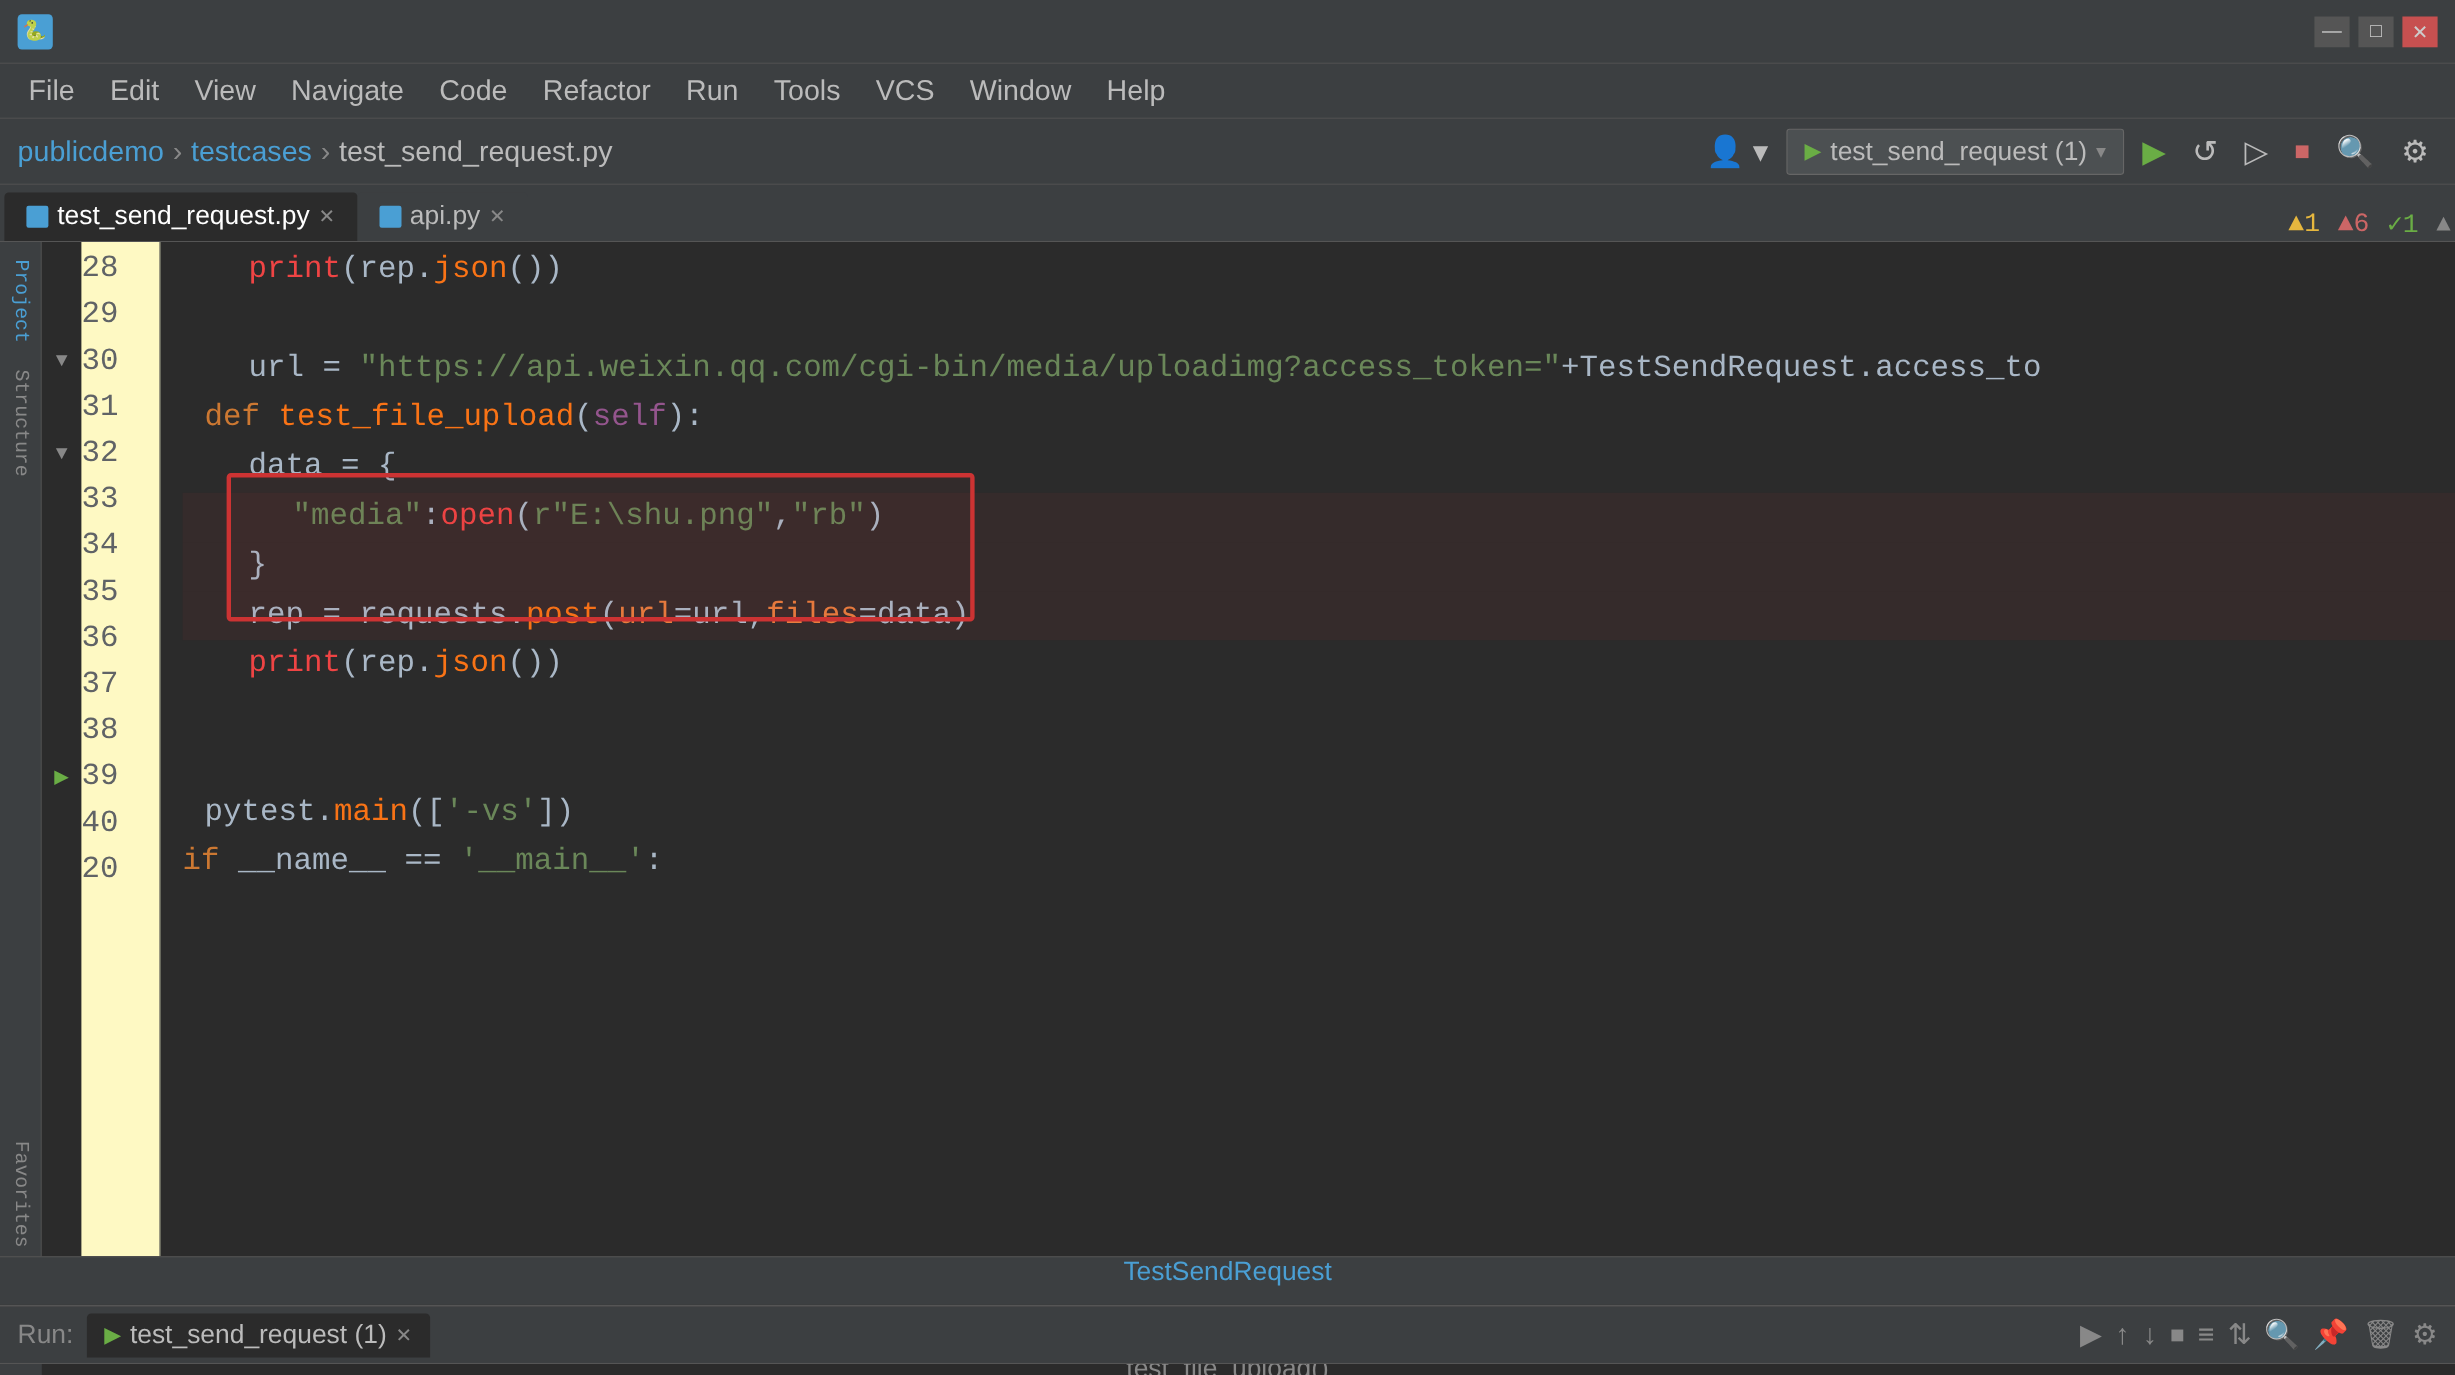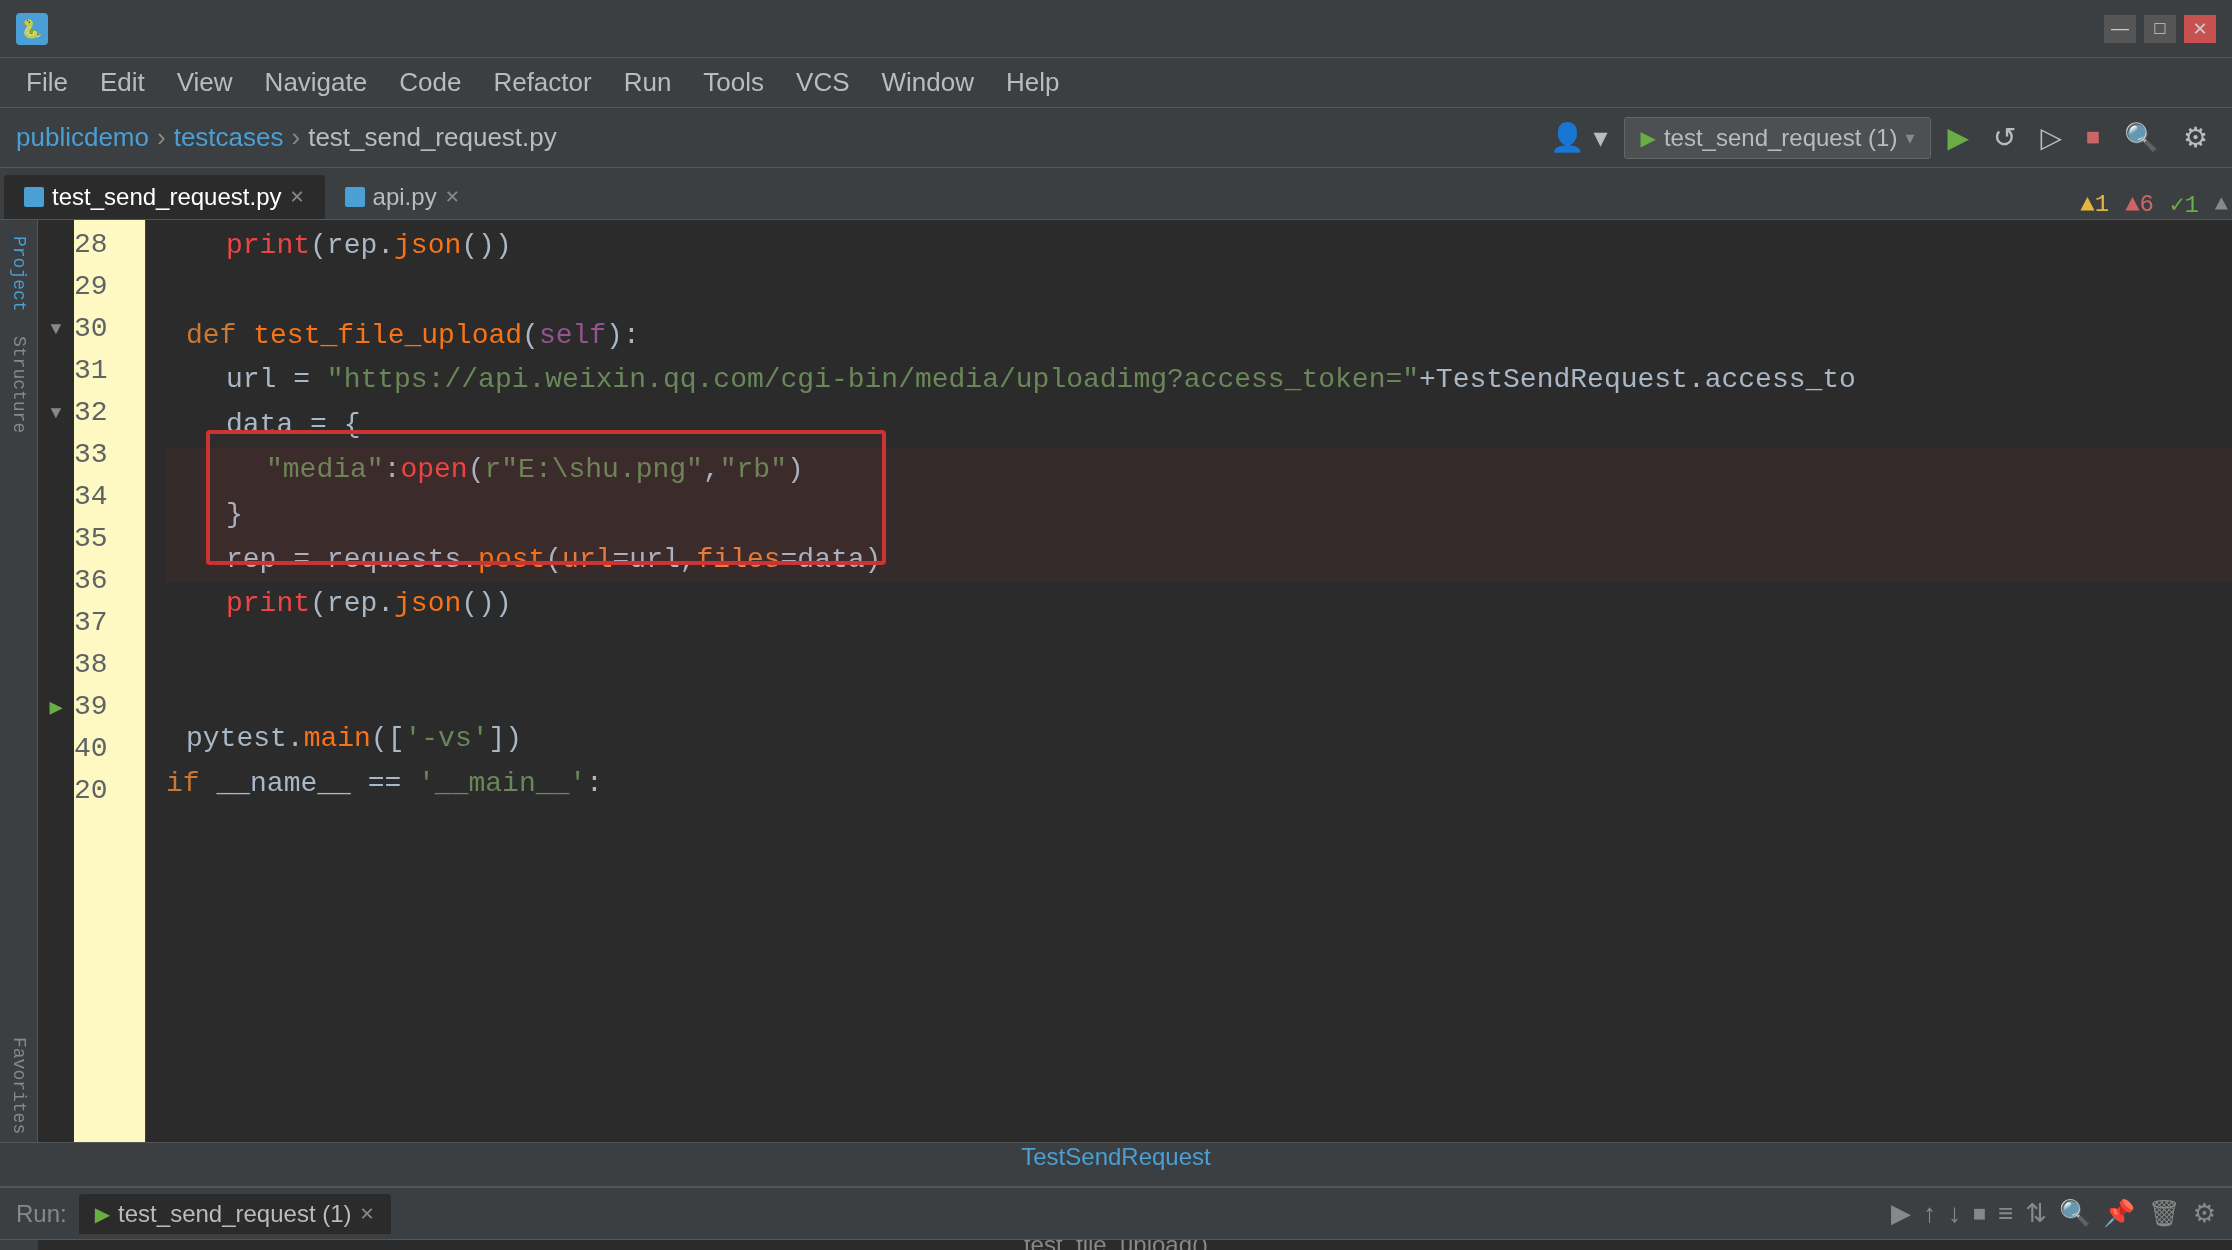--- a/index.html
+++ b/index.html
@@ -506,25 +506,25 @@
 
           <div class="code-line">
             <span style="margin-left:60px;"><span class="builtin">print</span>(<span style="color:#a9b7c6;">rep</span>.<span class="fn">json</span>())</span>
           </div>
 
           <div class="code-line">
             <span style="margin-left:60px;">&nbsp;</span>
           </div>
 
           <div class="code-line">
+            <span style="margin-left:60px;"><span style="color:#a9b7c6;">url</span> <span style="color:#a9b7c6;">=</span> <span class="str">"https://api.weixin.qq.com/cgi-bin/media/uploadimg?access_token="</span><span style="color:#a9b7c6;">+TestSendRequest.access_to</span></span>
+          </div>
+
+          <div class="code-line">
             <span style="margin-left:20px;"><span class="kw">def</span> <span class="fn">test_file_upload</span>(<span class="selfkw">self</span>):</span>
-          </div>
-
-          <div class="code-line">
-            <span style="margin-left:60px;"><span style="color:#a9b7c6;">url</span> <span style="color:#a9b7c6;">=</span> <span class="str">"https://api.weixin.qq.com/cgi-bin/media/uploadimg?access_token="</span><span style="color:#a9b7c6;">+TestSendRequest.access_to</span></span>
           </div>
 
           <div class="code-line">
             <span style="margin-left:60px;"><span style="color:#a9b7c6;">data</span> = {</span>
           </div>
 
           <div class="code-line" style="background: rgba(204,51,51,0.07);">
             <span style="margin-left:100px;"><span class="str">"media"</span>:<span class="builtin">open</span>(<span class="str">r"E:\shu.png"</span>,<span class="str">"rb"</span>)</span>
           </div>
 

